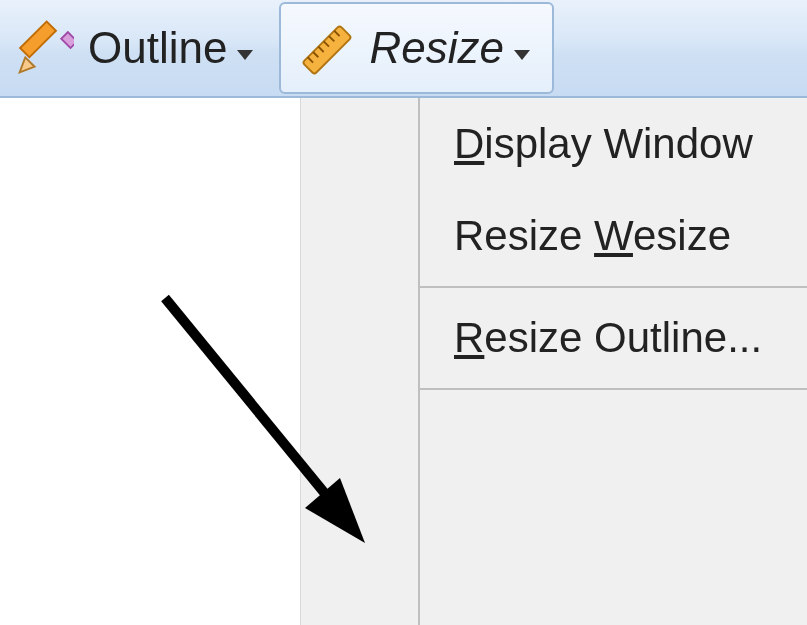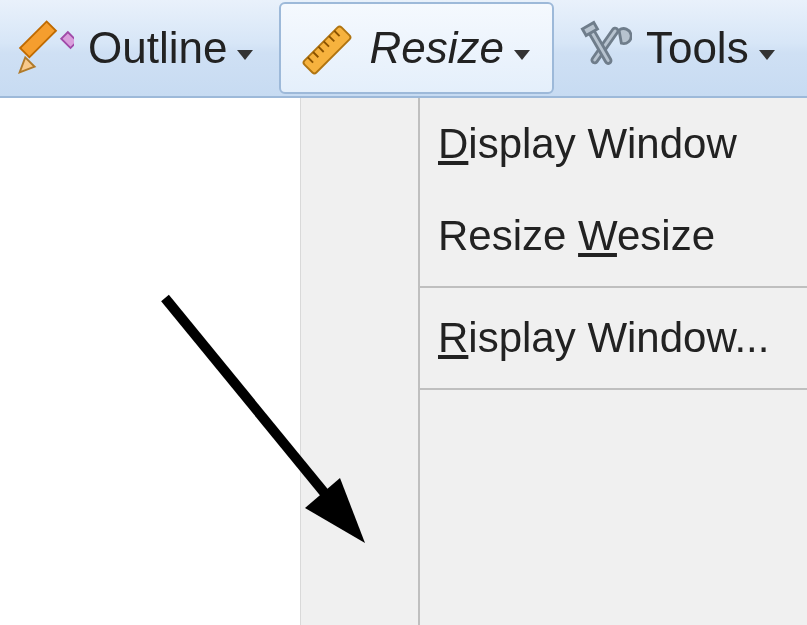--- a/index.html
+++ b/index.html
@@ -70,20 +70,21 @@
     flex: 1;
     background: #f0f0f0;
     overflow: hidden;
   }
   .menu-item {
     font-size: 42px;
     color: #222;
     padding: 22px 20px 22px 18px;
     white-space: nowrap;
     cursor: default;
+    margin-left: 16px;
   }
   .menu-sep {
     height: 2px;
     background: #bfbfbf;
     margin: 4px 0;
   }
   .mn { text-decoration: underline; } 
 
   
   .arrow-svg {
@@ -123,34 +124,20 @@
           <line x1="36" y1="26" x2="36" y2="34"></line>
           <line x1="44" y1="26" x2="44" y2="34"></line>
           <line x1="52" y1="26" x2="52" y2="34"></line>
         </g>
       </svg>
     </span>
     <span class="tb-label">Resize</span>
     <span class="drop-tri"></span>
   </div>
 
-  <div class="tb-btn">
-    <span>
-      <svg class="icon-svg" viewBox="0 0 64 64">
-        <g stroke="#6f7d8b" stroke-width="3" fill="#b7c3cf">
-          <rect x="30" y="6" width="6" height="44" transform="rotate(35 32 32)" rx="3"></rect>
-          <path d="M36 6 a8 8 0 1 1 10 10 l-4 -4 z" transform="rotate(35 32 32)"></path>
-          <rect x="28" y="6" width="6" height="44" transform="rotate(-30 32 32)" rx="3"></rect>
-          <rect x="24" y="4" width="14" height="8" transform="rotate(-30 32 32)"></rect>
-        </g>
-      </svg>
-    </span>
-    <span class="tb-label">Tools</span>
-    <span class="drop-tri"></span>
-  </div>
 
 </div>
 
 <div class="content-row">
 
   <div class="blank-area">
 
     <svg class="arrow-svg" viewBox="0 0 230 270">
       <line x1="10" y1="10" x2="190" y2="230" stroke="#000" stroke-width="10"></line>
       <polygon points="210,255 150,220 185,190" fill="#000"></polygon>
@@ -165,21 +152,21 @@
       <span class="mn">D</span><span>isplay Window</span>
     </div>
 
     <div class="menu-item">
       <span>Resize </span><span class="mn">W</span><span>esize</span>
     </div>
 
     <div class="menu-sep"></div>
 
     <div class="menu-item">
-      <span class="mn">R</span><span>isplay Window...</span>
+      <span class="mn">R</span><span>esize Outline...</span>
     </div>
 
     <div class="menu-sep"></div>
 
 
 
   </div>
 
 </div>
 

